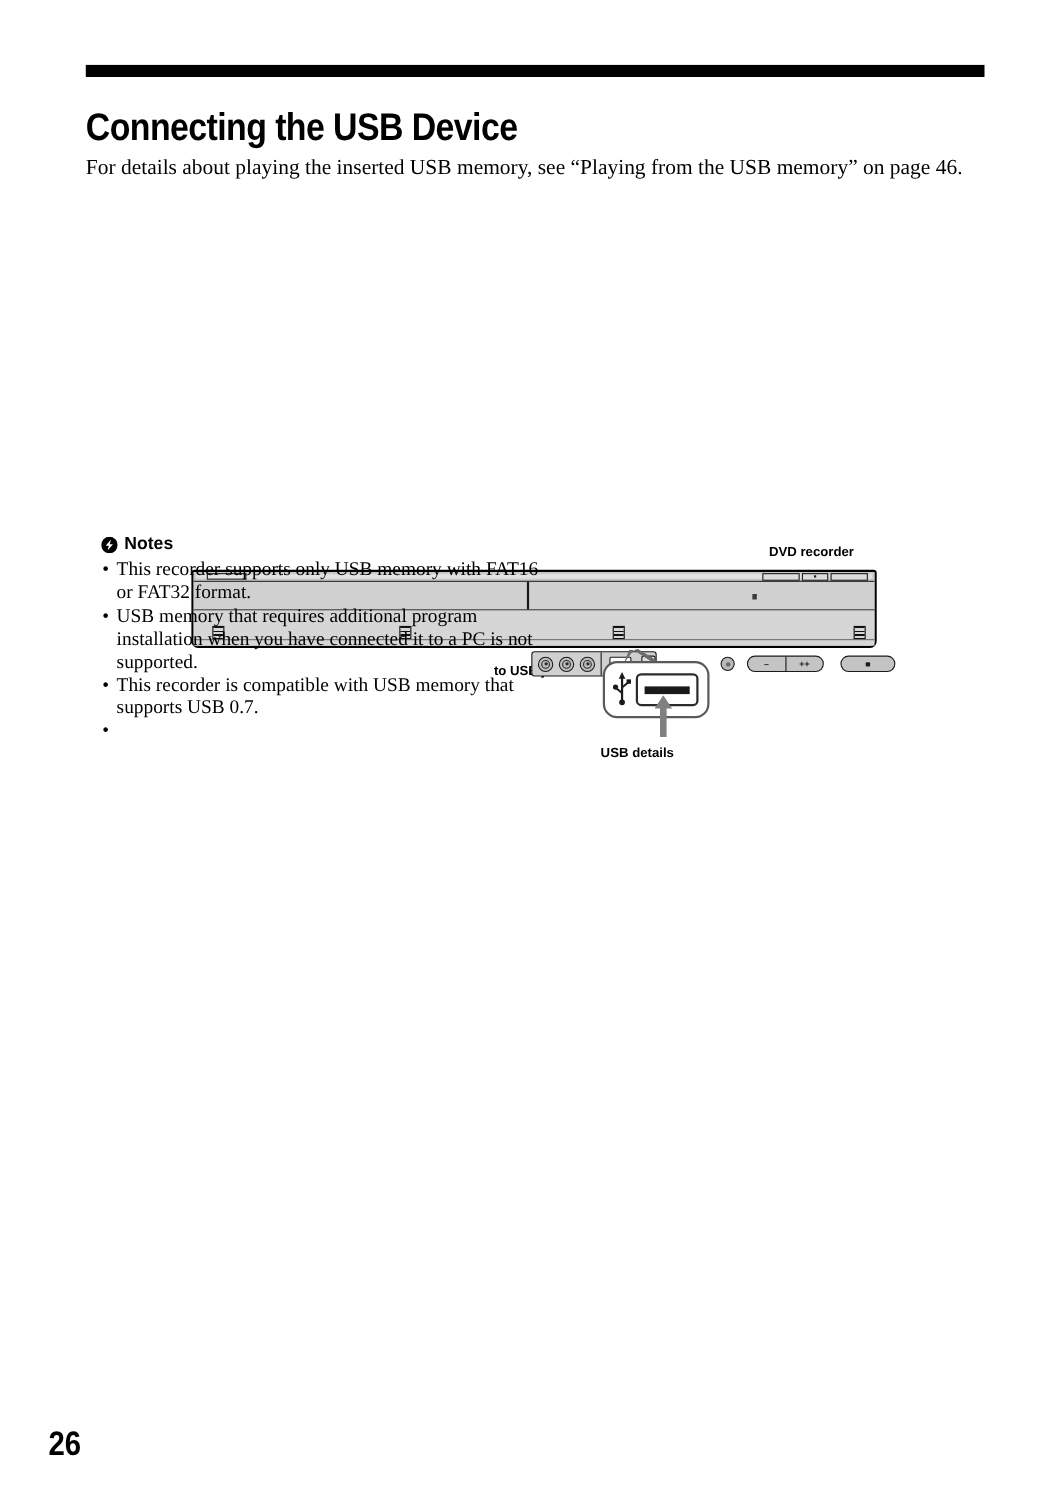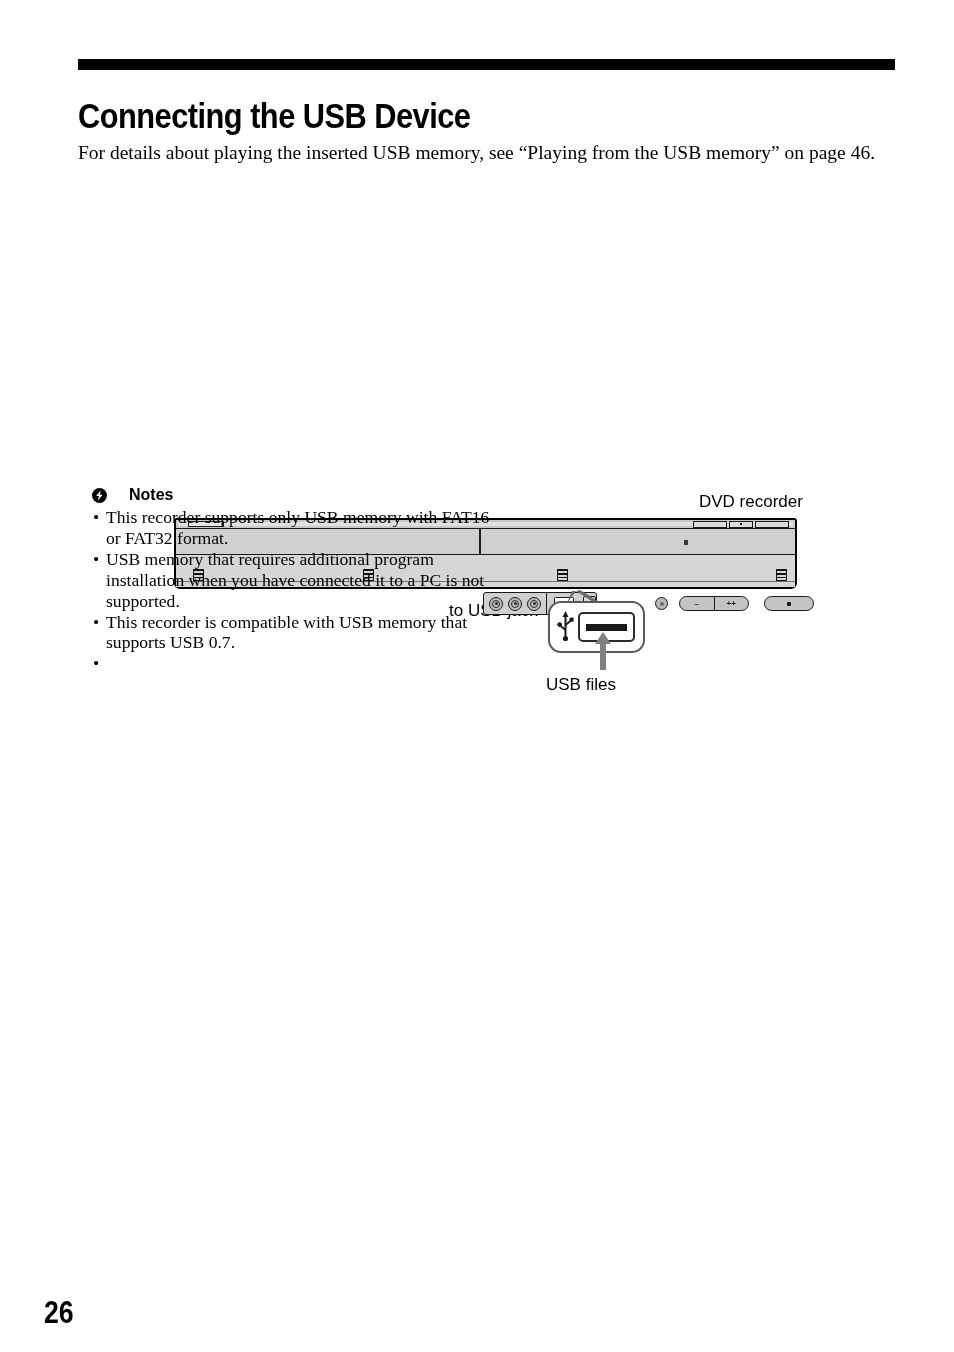--- a/index.html
+++ b/index.html
@@ -55,23 +55,24 @@
   .figure {
     position: absolute;
     left: 0;
     top: 243px;
     width: 954px;
     height: 225px;
   }
   .fig-label {
     position: absolute;
     font-family: "Liberation Sans", sans-serif;
-    font-size: 17px;
+    font-size: 12px;
     line-height: 19px;
     white-space: nowrap;
+    font-weight: bold;
   }
   .label-dvd  { left: 699px; top: 249px; }
   .label-jack { left: 449px; top: 358px; }
   .label-usb  { left: 546px; top: 432px; }
 
   
   .recorder {
     position: absolute;
     left: 174px;
     top: 275px;
@@ -395,21 +396,21 @@
   
   .notes-block {
     position: absolute;
     left: 92px;
     top: 486px;
     width: 400px;
   }
   .notes-head {
     display: flex;
     align-items: center;
-    gap: 22px;
+    gap: 6px;
     margin-bottom: 3px;
   }
   .notes-icon {
     width: 15px; height: 15px;
     flex: 0 0 15px;
   }
   .notes-title {
     font-family: "Liberation Sans", sans-serif;
     font-weight: bold;
     font-size: 16px;
@@ -448,21 +449,21 @@
 <h1 class="page-title">Connecting the USB Device</h1>
 
 <div class="intro">
   <p>For details about playing the inserted USB memory, see “Playing from the USB memory” on page 46.</p>
 </div>
 
 <div class="figure">
 
   <div class="fig-label label-dvd">DVD recorder</div>
   <div class="fig-label label-jack">to USB jack</div>
-  <div class="fig-label label-usb">USB files</div>
+  <div class="fig-label label-usb">USB details</div>
 
   <div class="recorder">
 
     <div class="rec-toprail">
       <div class="rec-toprail-inner"></div>
       <div class="tray-tab"></div>
       <div class="toprail-btns">
         <span></span>
         <span class="mid"></span>
         <span></span>

